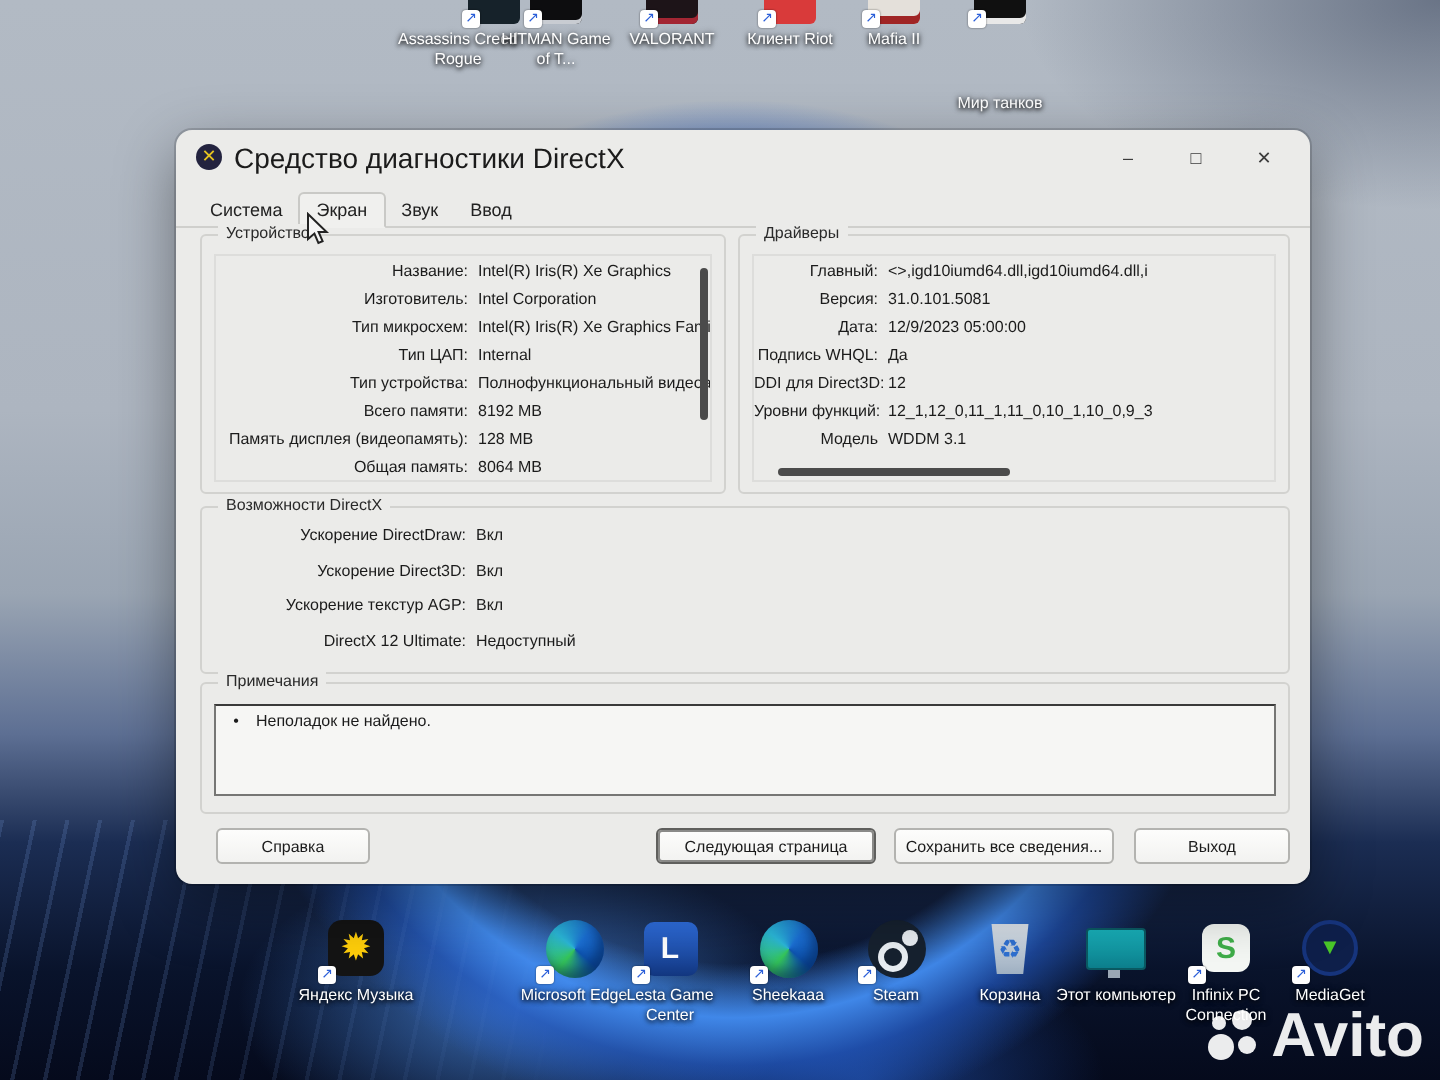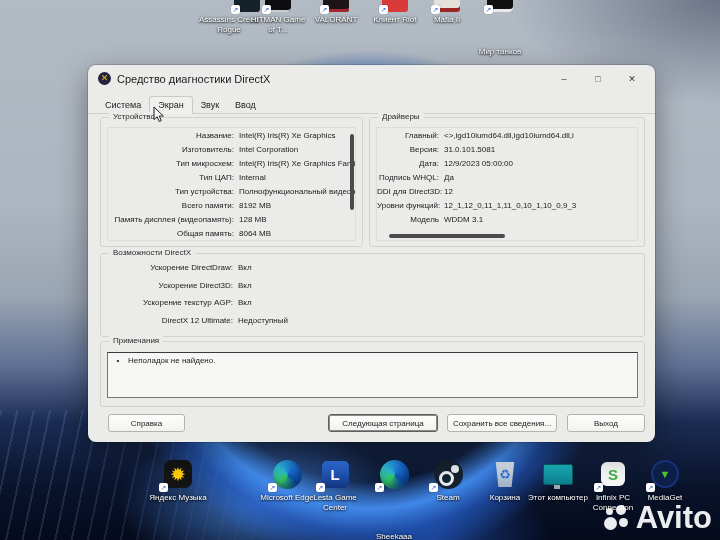--- a/index.html
+++ b/index.html
@@ -59,21 +59,21 @@
     color:#3fae49;font-weight:bold;font-size:15px;}
   .ic-mediaget{width:28px;height:28px;border-radius:50%;background:#0e1f4a;border:2px solid #16347c;box-sizing:border-box;
     display:flex;align-items:center;justify-content:center;color:#49c629;font-size:11px;}
 
   
   .window{position:absolute;left:88px;top:65px;width:567px;height:377px;background:#ebebe9;border-radius:8px;
     box-shadow:0 10px 30px rgba(0,0,0,.4),0 0 0 1px rgba(0,0,0,.15);color:#1b1b1b;}
   .titlebar{position:relative;height:27px;display:flex;align-items:center;padding:0 10px;}
   .dx-icon{width:13px;height:13px;border-radius:50%;background:#23233f;display:flex;align-items:center;justify-content:center;
     color:#e8c520;font-size:9px;line-height:1;margin-right:6px;}
-  .wtitle{font-size:11px;text-align:right;}
+  .wtitle{font-size:14px;text-align:right;}
   .win-controls{position:absolute;right:6px;top:0;height:27px;display:flex;}
   .ctl{width:34px;height:27px;display:flex;align-items:center;justify-content:center;font-size:9px;color:#3c3c3c;}
   .tabstrip{display:flex;align-items:flex-end;height:21px;padding-left:9px;border-bottom:1px solid #cfcfcc;}
   .tab{font-size:9px;padding:3px 8px 3px 8px;color:#222;}
   .tab.active{background:#f0f0ee;border:1px solid #c9c9c6;border-bottom:1px solid #f0f0ee;border-radius:3px 3px 0 0;margin-bottom:-1px;}
   .grp{position:absolute;border:1px solid #d2d2cf;border-radius:3px;}
   .legend{position:absolute;top:-6px;left:8px;background:#ebebe9;padding:0 4px;font-size:8px;color:#2a2a2a;}
   .inner{position:absolute;left:6px;top:9px;right:6px;bottom:5px;border:1px solid #dddddb;overflow:hidden;}
   .frow{display:flex;align-items:center;height:14.1px;}
   .flabel{text-align:right;padding-right:5px;font-size:8px;white-space:nowrap;flex:none;}
@@ -169,21 +169,21 @@
       </span>
     <span class="lbl">Microsoft Edge</span>
   </div>
   <div class="dicon bot-icon" style="left:303px;top:458px;">
     <span class="glyph">
         <span class="ic-lesta">L</span>
         <span class="badge">↗</span>
       </span>
     <span class="lbl">Lesta Game Center</span>
   </div>
-  <div class="dicon bot-icon" style="left:362px;top:458px;gap:39px;">
+  <div class="dicon bot-icon" style="left:362px;top:458px;">
     <span class="glyph">
         <span class="ic-edge"></span>
         <span class="badge">↗</span>
       </span>
     <span class="lbl">Sheekaaa</span>
   </div>
   <div class="dicon bot-icon" style="left:416px;top:458px;">
     <span class="glyph">
         <span class="ic-steam"></span>
         <span class="badge">↗</span>

